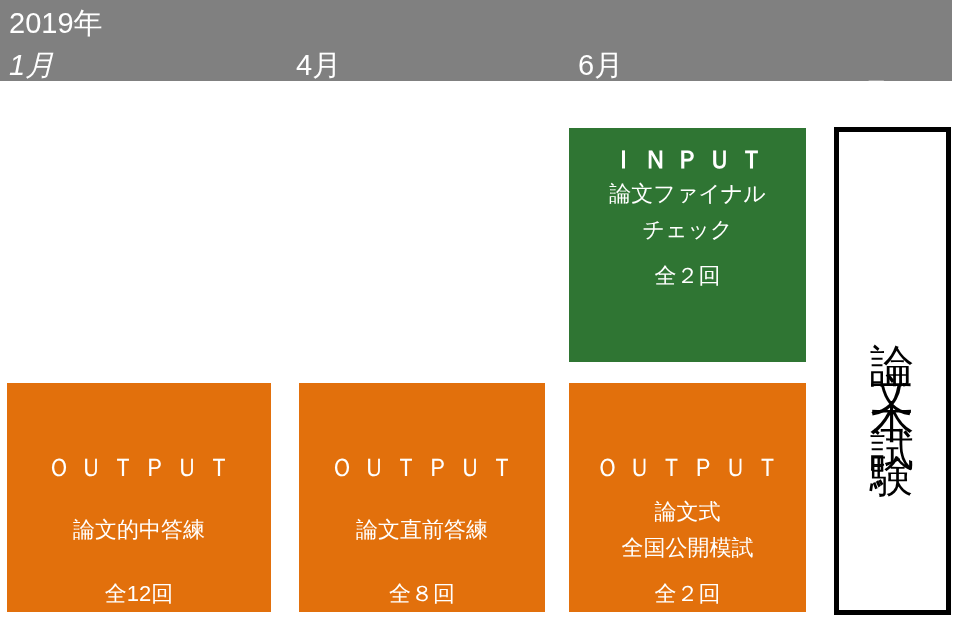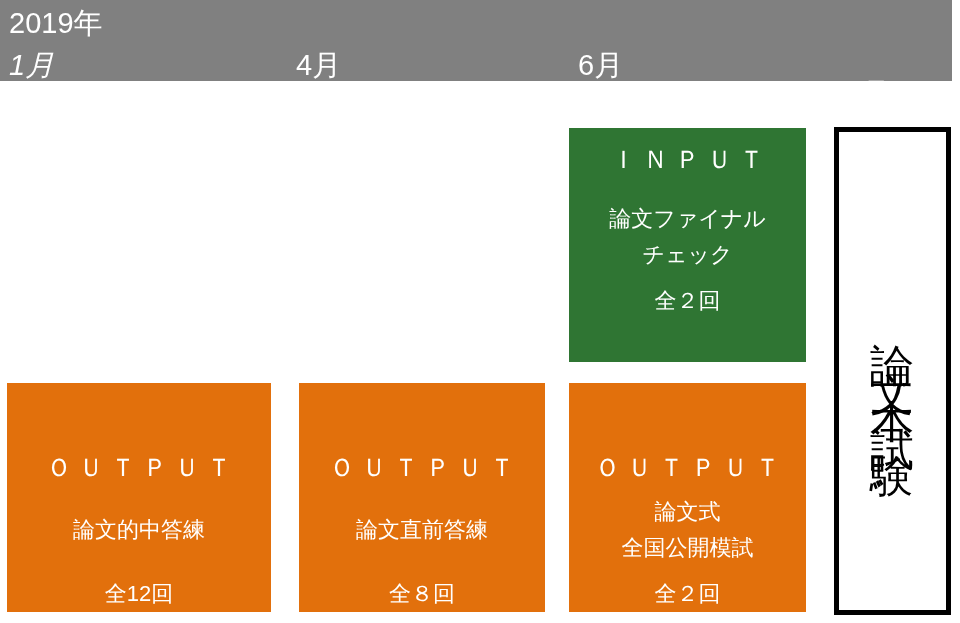--- a/index.html
+++ b/index.html
@@ -74,21 +74,21 @@
   
   #block-input {
     left: 569px;
     top: 128px;
     width: 237px;
     height: 234px;
     background: #2f7533;
     justify-content: flex-start;
     padding-top: 14px;
   }
-  #block-input .block-kind { margin-bottom: 25px; }
+  #block-input .block-kind { margin-bottom: 0; font-weight: bold; }
   #block-input .block-line:last-child { margin-top: 10px; }
 
   
   .block-output {
     background: #e2700c;
     top: 383px;
     height: 229px;
   }
   #block-output-0 { left: 7px;   width: 264px; }
   #block-output-1 { left: 299px; width: 246px; }

